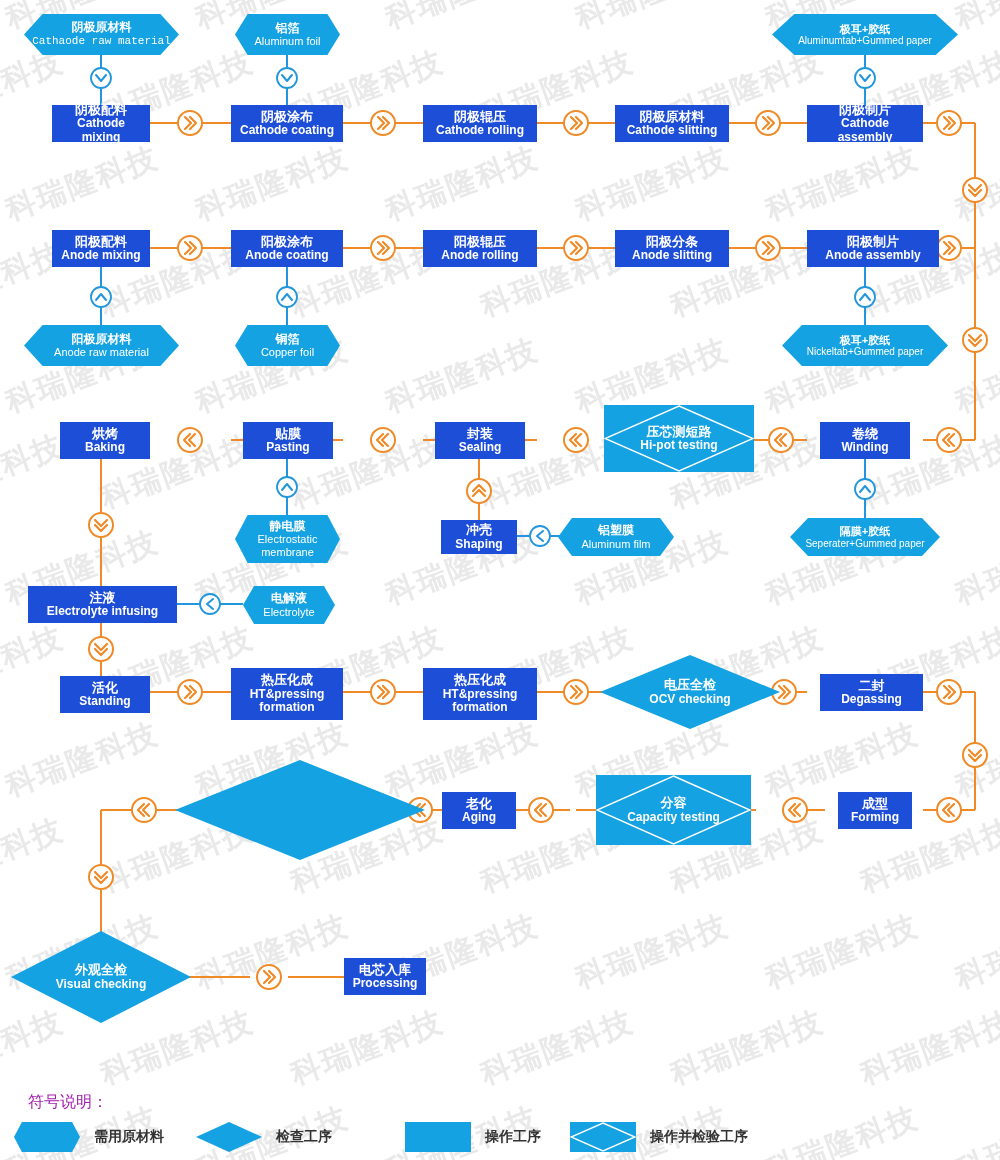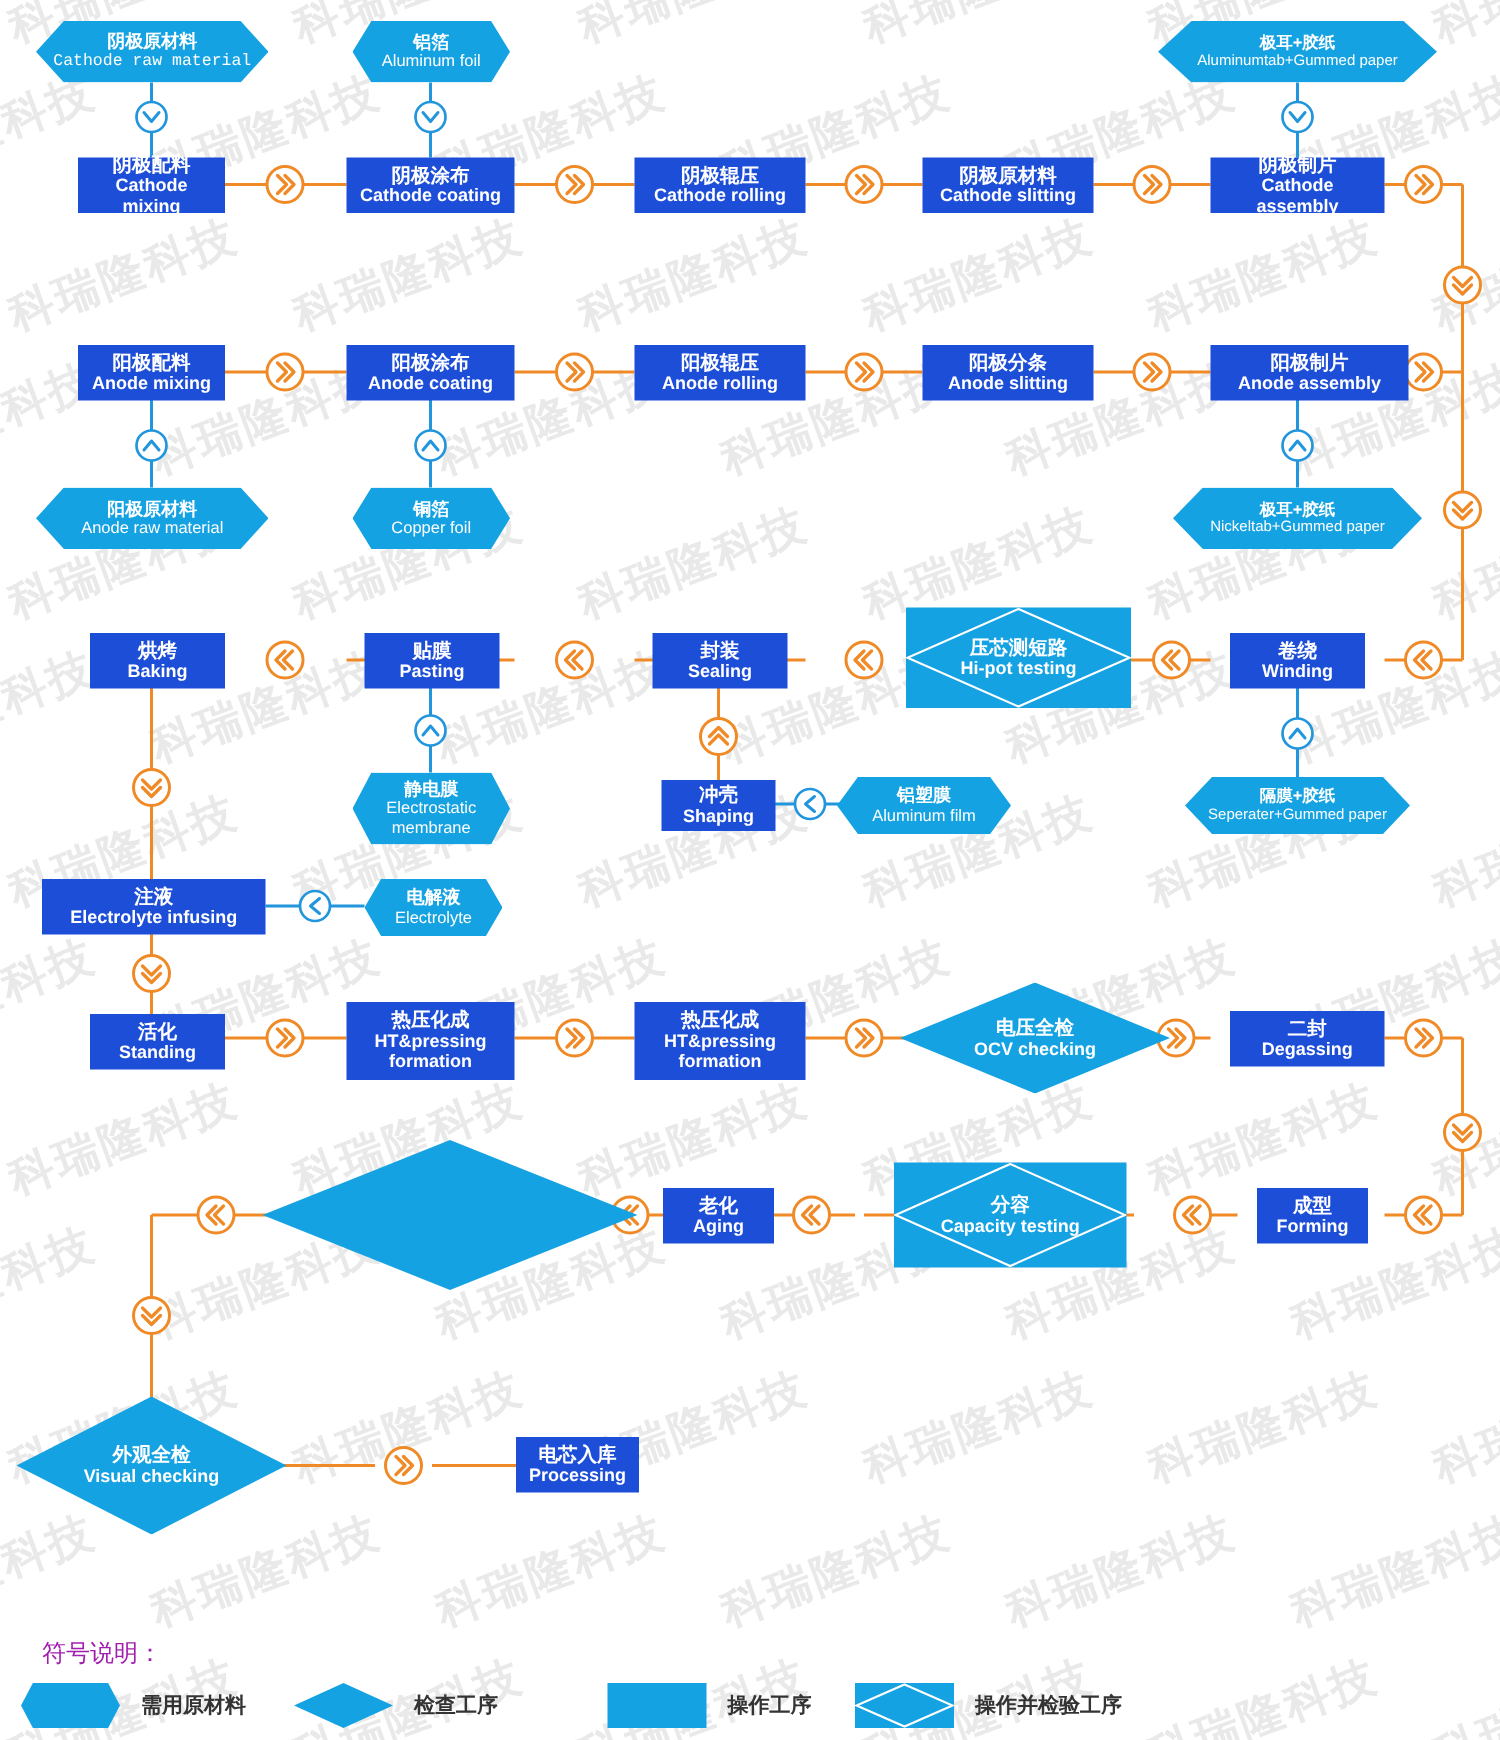--- a/index.html
+++ b/index.html
@@ -337,21 +337,21 @@
       <circle cx="540" cy="536" r="10" fill="#fff" stroke="#2196dd" stroke-width="1.8"></circle>
       <use href="#bchevL" x="540" y="536"></use>
     </g>
   </svg>
 
   <div id="nodes">
 
     <div class="node n-hex" style="left:24px;top:14px;width:155px;height:41px;font-family:Liberation Mono, monospace;">
       <span class="txt">
         <span class="cn s-cn12">阴极原材料</span>
-        <span class="en s-en11">Cathode raw material</span>
+        <span class="en s-en11">Cathaode raw material</span>
       </span>
     </div>
 
     <div class="node n-hex" style="left:235px;top:14px;width:105px;height:41px;">
       <span class="txt">
         <span class="cn s-cn12">铝箔</span>
         <span class="en s-en11">Aluminum foil</span>
       </span>
     </div>
 

